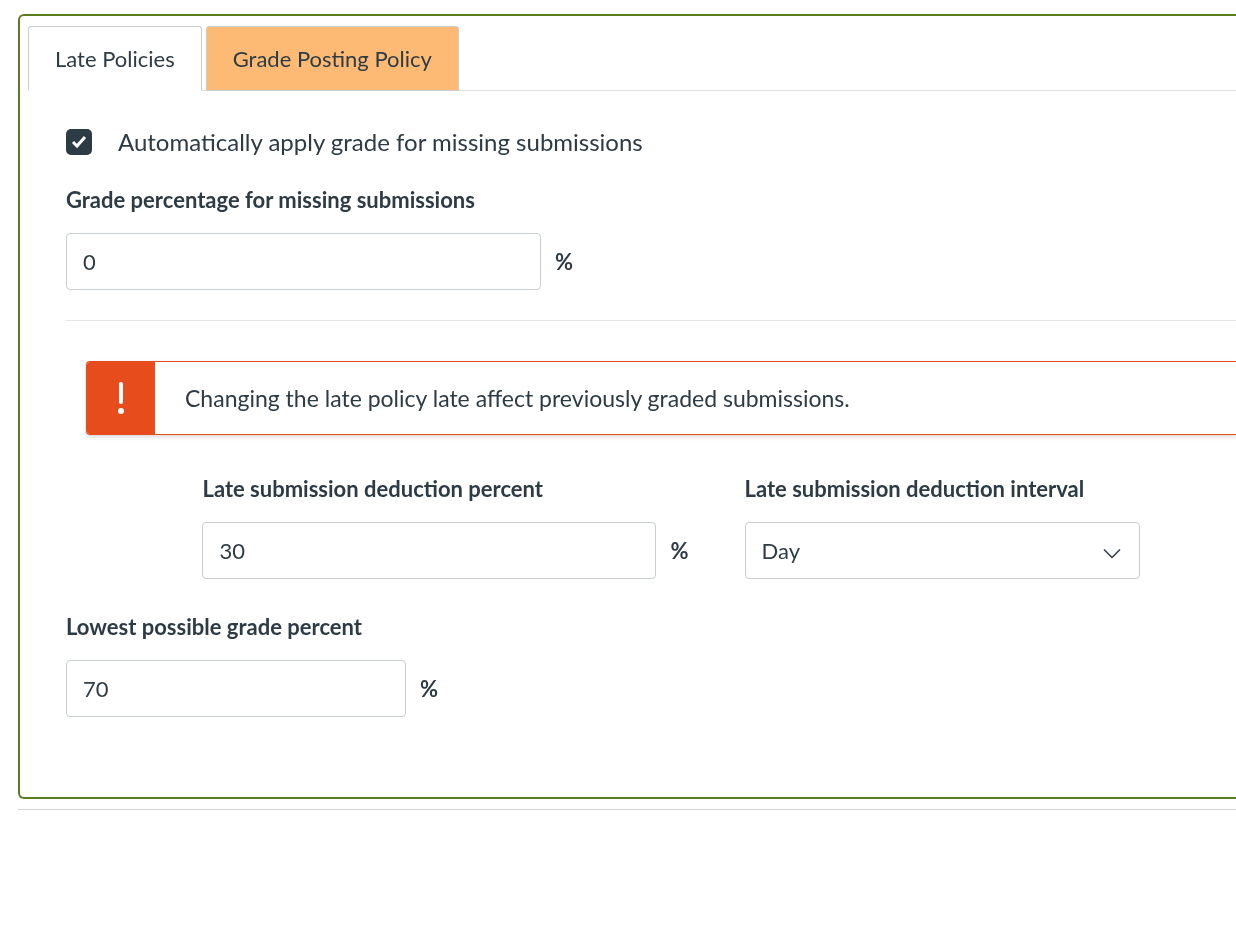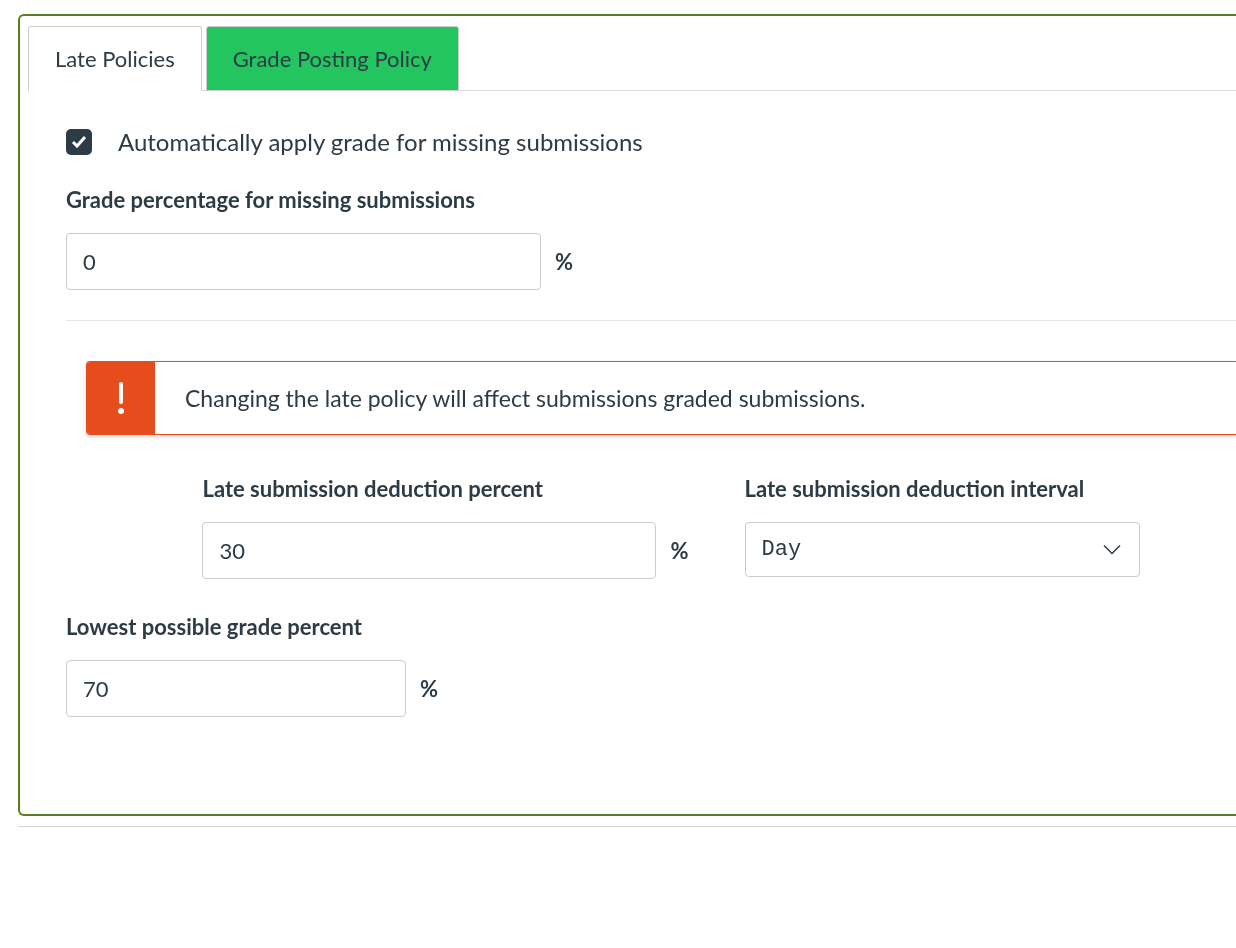--- a/index.html
+++ b/index.html
@@ -11,21 +11,21 @@
       font-family: "Lato", -apple-system, BlinkMacSystemFont, "Segoe UI", Helvetica, Arial, sans-serif;
       color: #2d3b45;
       background: #fff;
       font-size: 22px;
     }
     .panel {
       border: 2px solid #5a7d1f;
       border-right: none;
       border-radius: 6px 0 0 6px;
       margin: 14px 0 0 18px;
-      padding-bottom: 17px;
+      padding-bottom: 0;
       position: relative;
     }
     .tabs {
       display: flex;
       border-bottom: 1px solid #ddd;
       margin-top: -2px;
       margin-left: 8px;
     }
     .tab {
       padding: 18px 26px;
@@ -36,21 +36,21 @@
       margin-top: 12px;
       margin-bottom: -1px;
       cursor: pointer;
       font-size: 22px;
       color: #2d3b45;
       position: relative;
       border-radius: 3px 3px 0 0;
     }
     .tab.inactive {
       border-bottom: 1px solid #c7cdd1;
-      background: #22c55e;
+      background: #fdba74;
     }
     .content {
       padding: 36px 0 50px 46px;
     }
     .checkbox-row {
       display: flex;
       align-items: center;
       gap: 26px;
       margin-bottom: 30px;
     }
@@ -153,21 +153,20 @@
       margin-left: 40px;
       margin-bottom: 34px;
       justify-content: center;
     }
     .col .field-label {
       margin-bottom: 20px;
     }
     .select-wrap {
       position: relative;
       display: inline-block;
-      font-family: Liberation Mono, monospace;
     }
     .select-input {
       border: 1px solid #c7cdd1;
       border-radius: 4px;
       padding: 14px 50px 14px 16px;
       font-size: 22px;
       color: #2d3b45;
       font-family: inherit;
       background: #fff;
       width: 395px;
@@ -224,21 +223,21 @@
 
     <hr class="divider">
 
     <div class="alert">
       <div class="alert-icon">
         <svg viewBox="0 0 10 36">
             <rect x="3" y="2" width="4" height="22" rx="2"></rect>
             <circle cx="5" cy="31" r="3"></circle>
           </svg>
       </div>
-      <div class="alert-text">Changing the late policy will affect submissions graded submissions.</div>
+      <div class="alert-text">Changing the late policy late affect previously graded submissions.</div>
     </div>
 
 
     <div class="two-col">
       <div class="col">
         <span class="field-label">Late submission deduction percent</span>
         <div class="input-row">
           <input class="text-input med" type="text" value="30" style="">
           <span class="suffix">%</span>
         </div>

